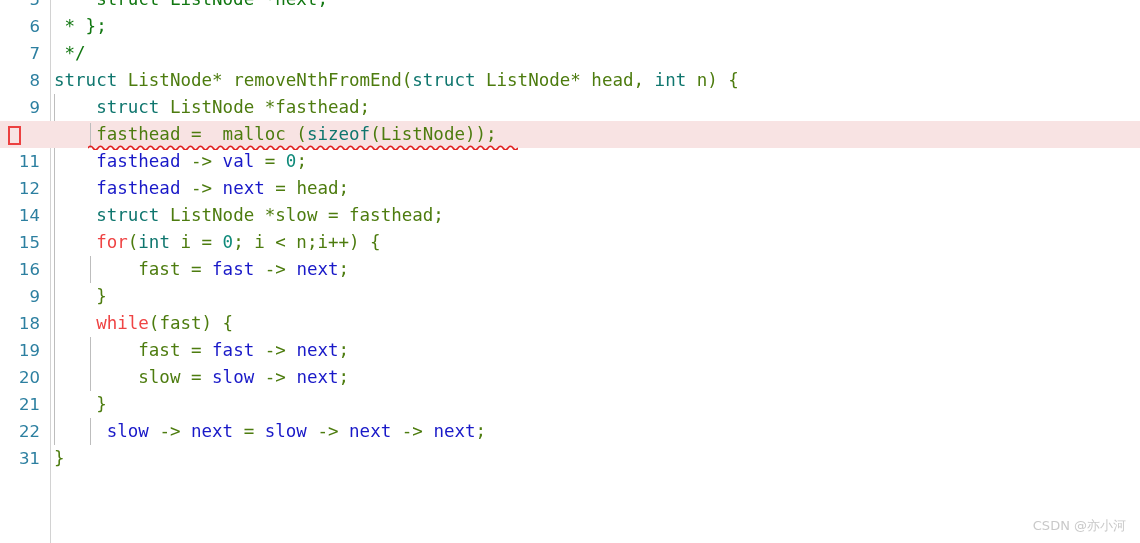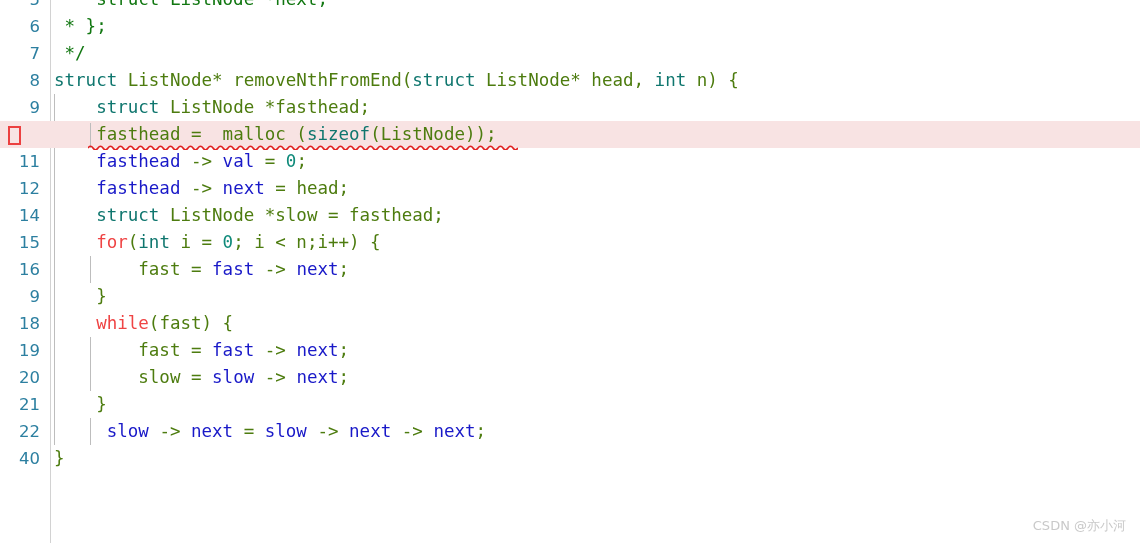--- a/index.html
+++ b/index.html
@@ -239,20 +239,20 @@
 
     <div class="line">
       <span class="ln">22</span>
       <span class="guide" style="left:54px;top:0;height:27px;"></span>
       <span class="guide" style="left:90px;top:0;height:27px;"></span>
       <span class="code"><span style="visibility:hidden">     </span><span class="var">slow</span><span class="plain"> -&gt; </span><span class="var">next</span><span class="plain"> = </span><span class="var">slow</span><span class="plain"> -&gt; </span><span class="var">next</span><span class="plain"> -&gt; </span><span class="var">next</span><span class="plain">;</span></span>
     </div>
 
 
     <div class="line">
-      <span class="ln">40</span>
+      <span class="ln">31</span>
       <span class="code"><span class="plain">}</span></span>
     </div>
 
   </div>
 
   <div class="watermark">CSDN @亦小河</div>
 </div>
 
 </body></html>

